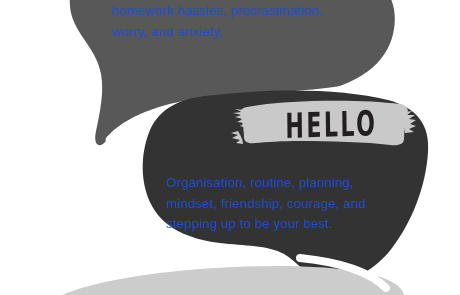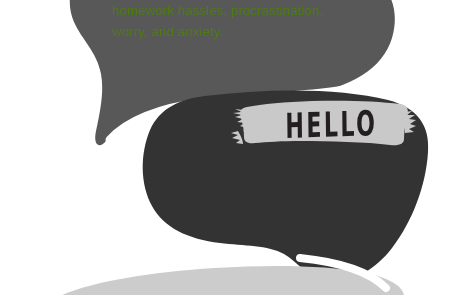--- a/index.html
+++ b/index.html
@@ -19,21 +19,21 @@
   }
   #art {
     position: absolute;
     left: 0;
     top: 0;
     width: 460px;
     height: 295px;
   }
   .txt {
     position: absolute;
-    color: #4d7c0f;
+    color: #1d4ed8;
     font-family: "Liberation Sans", sans-serif;
     font-size: 13.2px;
     line-height: 20.5px;
     letter-spacing: 0.01em;
     white-space: pre;
     font-weight: 400;
   }
   #bubble1-text {
     left: 112px;
     top: 1px;
@@ -118,16 +118,19 @@
              C 275,264 330,266 362,272
              C 392,278 404,288 404,296 Z"></path>
 
     <path fill="none" stroke="#ffffff" stroke-width="8" stroke-linecap="round" d="M 300,258
              C 340,262 370,272 386,288"></path>
   </svg>
 
   <div class="txt" id="bubble1-text">homework hassles, procrastination,
 worry, and anxiety.</div>
 
+  <div class="txt" id="bubble2-text">Organisation, routine, planning,
+mindset, friendship, courage, and
+stepping up to be your best.</div>
 
   <div id="hello-word">HELLO</div>
 
 </div>
 
 </body></html>

